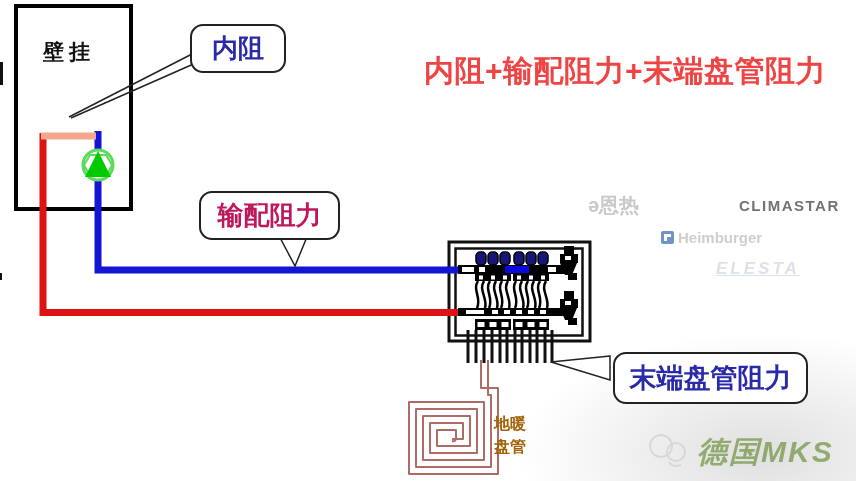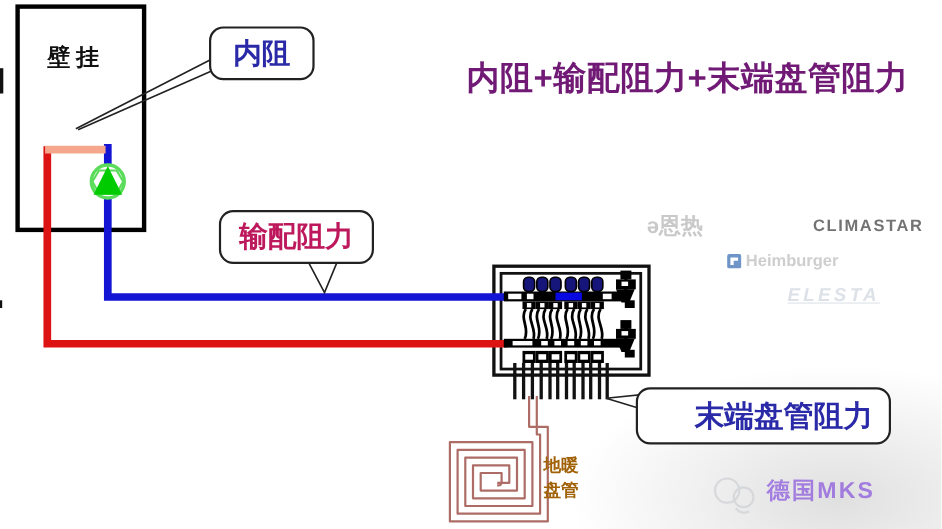--- a/index.html
+++ b/index.html
@@ -6,31 +6,31 @@
   .stage{position:relative;width:856px;height:481px;background:#ffffff;overflow:hidden;
          font-family:"Liberation Sans",sans-serif;}
   .abs{position:absolute;}
   .corner-shade{right:0;bottom:0;width:340px;height:150px;
     background:radial-gradient(ellipse at 72% 82%, rgba(198,198,200,.55) 0%, rgba(198,198,200,0) 70%);}
   .title{left:424px;top:51px;font-size:30px;font-weight:bold;white-space:nowrap;letter-spacing:0.5px;}
   .callout{position:absolute;background:#fff;border:2px solid #222;border-radius:13px;
     display:flex;align-items:center;justify-content:center;font-weight:bold;white-space:nowrap;text-align:right;}
   .co-internal{left:190px;top:24px;width:92px;height:45px;font-size:26px;}
   .co-dist{left:199px;top:191px;width:137px;height:45px;font-size:26px;}
-  .co-term{left:578px;top:352px;width:191px;height:48px;font-size:27px;padding-left:37px;}
+  .co-term{left:613px;top:352px;width:191px;height:48px;font-size:27px;}
   .boiler-label{left:43px;top:36px;font-size:21px;line-height:33px;letter-spacing:5px;
     color:#111;font-family:"Liberation Serif",serif;font-weight:bold;}
   .coil-label{left:494px;top:412px;font-size:16px;line-height:23px;color:#a16207;font-weight:bold;text-align:center;}
   .wm{position:absolute;white-space:nowrap;font-weight:bold;}
   .wm-mrair{left:641px;top:151px;font-size:26px;color:#d5e9d2;letter-spacing:1px;}
   .wm-enre{left:588px;top:192px;font-size:20px;color:#c9c9c9;}
   .wm-clima{left:739px;top:197px;font-size:15px;color:#737373;letter-spacing:1.5px;}
   .wm-heim{left:661px;top:229px;font-size:15px;color:#cecece;display:flex;align-items:center;gap:4px;}
   .wm-elesta{left:716px;top:259px;font-size:17px;color:#dde2e8;font-style:italic;letter-spacing:3px;text-decoration:underline;}
-  .wm-mks{left:697px;top:432px;font-size:21px;color:#6d28d9;opacity:.55;letter-spacing:2px;}
+  .wm-mks{left:697px;top:432px;font-size:30px;color:#4d7c0f;opacity:.55;letter-spacing:2px;font-style:italic;}
   .block{display:block;}
 </style>
 </head>
 <body>
 
 <div class="stage">
 
   <div class="abs corner-shade"></div>
 
   <svg class="abs" style="left:0;top:0" width="856" height="481" viewBox="0 0 856 481">
@@ -157,21 +157,21 @@
     </g>
 
     <g>
       <line x1="194" y1="53" x2="69" y2="117" stroke="#222" stroke-width="1.5"></line>
       <line x1="198" y1="62" x2="71" y2="118" stroke="#222" stroke-width="1.5"></line>
       <polygon points="277,232 295,266 309,232" fill="#fff" stroke="#222" stroke-width="1.5"></polygon>
       <polygon points="610,356 551,362 610,380" fill="#fff" stroke="#222" stroke-width="1.5"></polygon>
     </g>
   </svg>
 
-  <div class="abs title" style="color: #701a75;">内阻+输配阻力+末端盘管阻力</div>
+  <div class="abs title" style="color: #ef4444;">内阻+输配阻力+末端盘管阻力</div>
 
   <div class="abs boiler-label">
     <span class="block">壁挂</span>
   </div>
 
   <div class="callout co-internal" style="color: rgb(42, 42, 168);">内阻</div>
   <div class="callout co-dist" style="color: #be185d;">输配阻力</div>
   <div class="callout co-term" style="color: rgb(42, 42, 168);">末端盘管阻力</div>
 
   <div class="abs coil-label">

